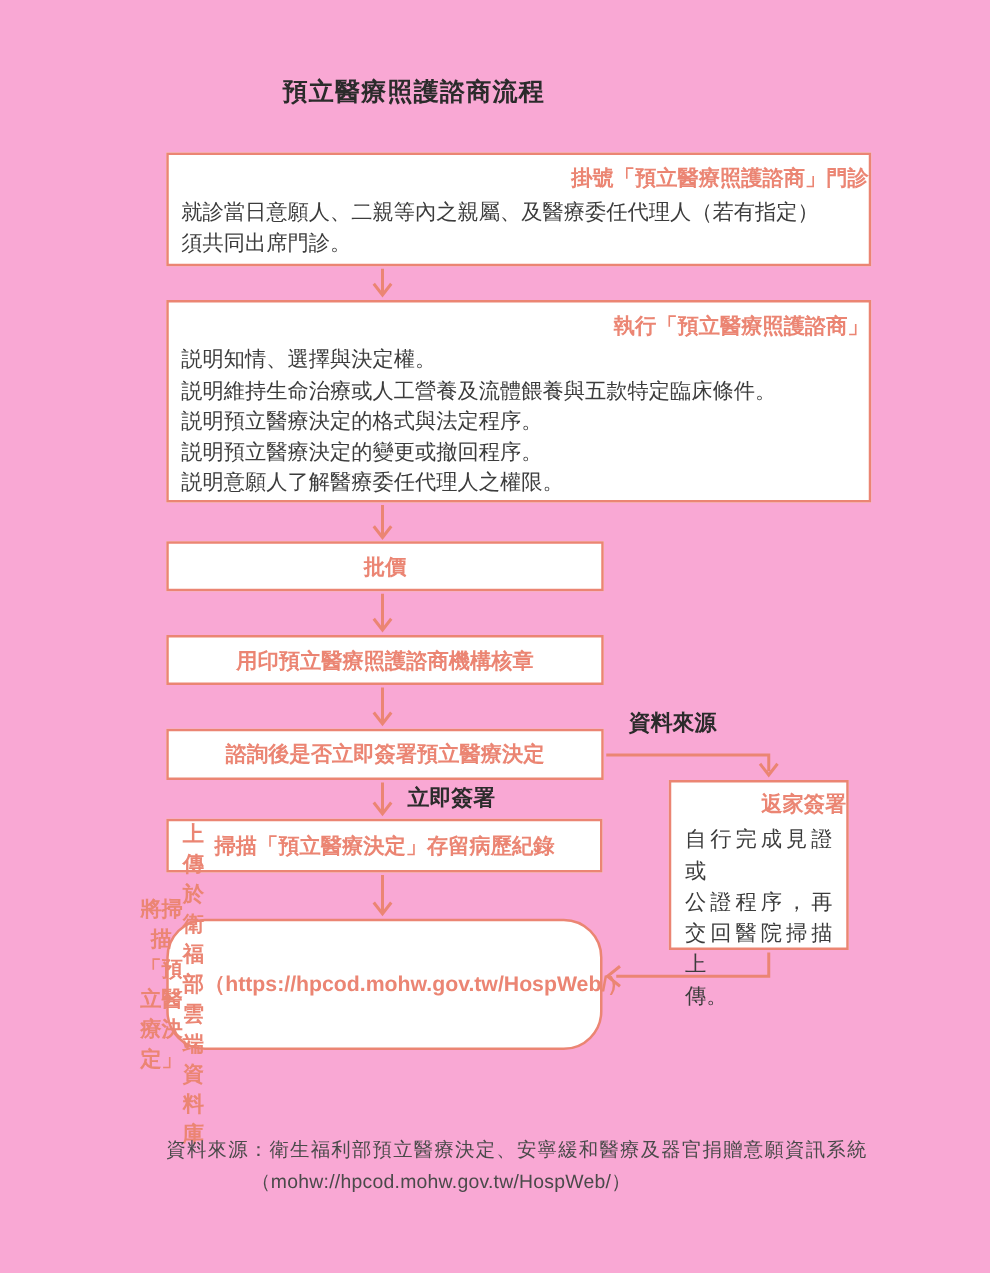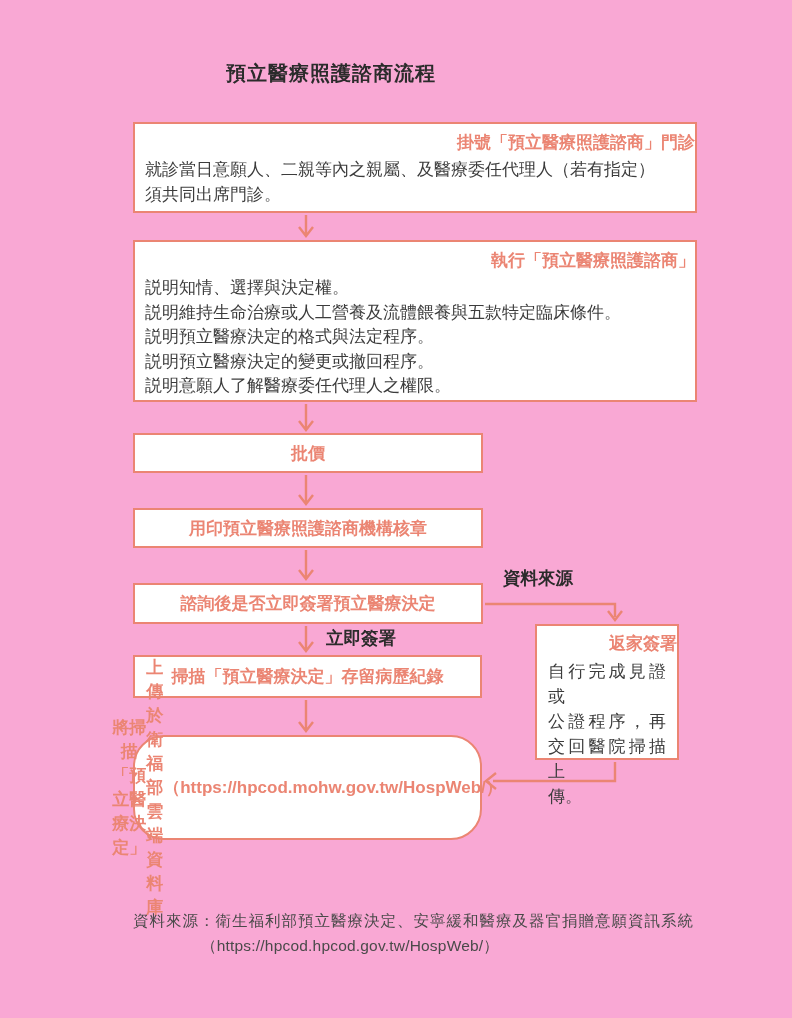--- a/index.html
+++ b/index.html
@@ -125,16 +125,16 @@
     <div class="home-body">
       <div class="box-line just">自行完成見證或</div>
       <div class="box-line just">公證程序，再</div>
       <div class="box-line just">交回醫院掃描上</div>
       <div class="box-line">傳。</div>
     </div>
   </div>
 
   <div class="footer">
     <div class="footer-line1">資料來源：衛生福利部預立醫療決定、安寧緩和醫療及器官捐贈意願資訊系統</div>
-    <div class="footer-line2">（https://hpcod.hpcod.gov.tw/HospWeb/）</div>
+    <div class="footer-line2">（mohw://hpcod.mohw.gov.tw/HospWeb/）</div>
   </div>
 
 </div>
 
 </body></html>

